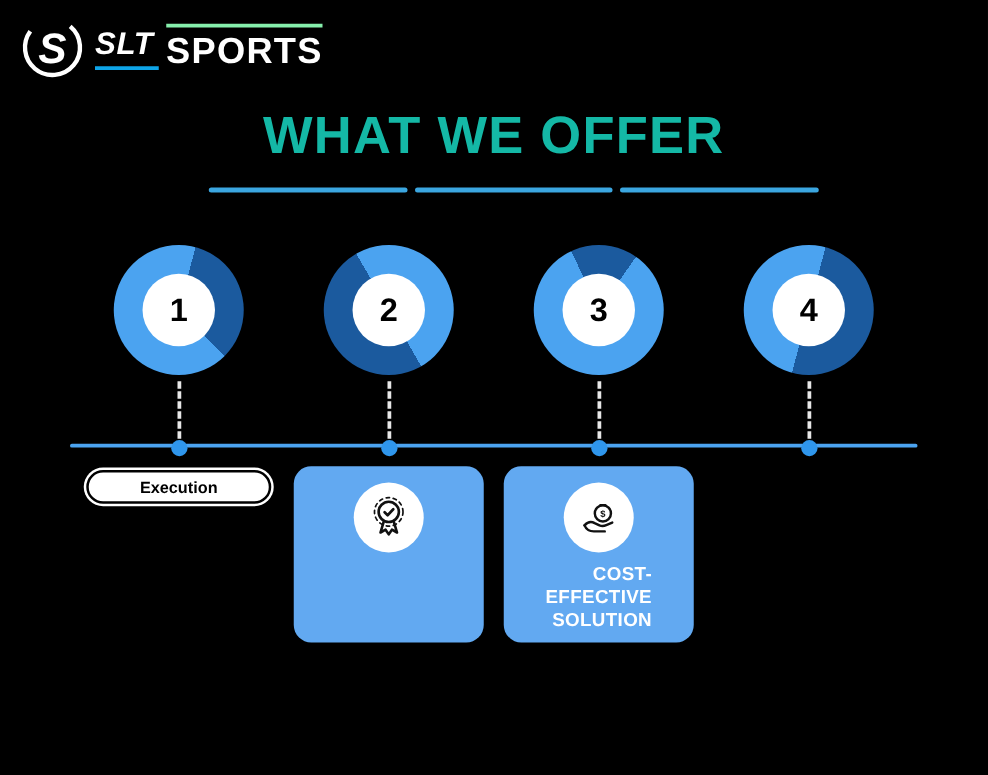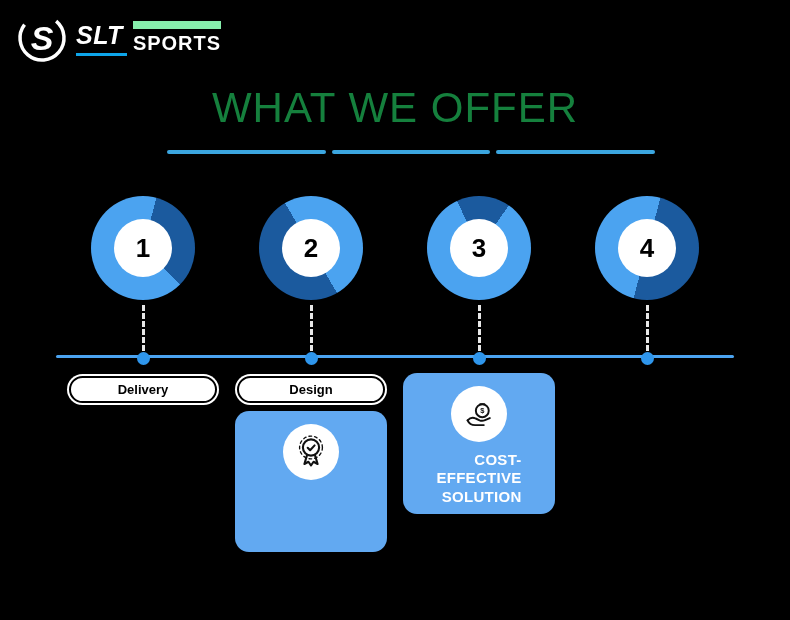--- a/index.html
+++ b/index.html
@@ -10,28 +10,28 @@
 
   
   .logo { position:absolute; top:12px; left:16px; display:flex; align-items:center; gap:8px; }
   .logo-mark { width:52px; height:52px; }
   .brand-text { display:flex; align-items:center; }
   .brand-slt {
     color:#fff; font-style:italic; font-weight:800; font-size:25px;
     border-bottom:3px solid #0ea5e9; padding:0 4px 3px 0; letter-spacing:.5px;
   }
   .brand-sports {
-    color:#fff; font-weight:800; font-size:20px; letter-spacing:1px;
-    border-top:8px solid #86efac; padding-top:3px; margin-left:6px;
+    color:#fff; font-weight:800; font-size:29px; letter-spacing:1px;
+    border-top:3px solid #86efac; padding-top:3px; margin-left:6px;
   }
 
   
   .title {
     position:absolute; top:84px; left:0; right:0; text-align:center;
-    color:#15803d; font-size:42px; font-weight:400; letter-spacing:1px;
+    color:#14b8a6; font-size:42px; font-weight:700; letter-spacing:1px;
   }
   .title-underline {
     position:absolute; top:150px; left:167px; width:488px;
     display:flex; gap:6px;
   }
   .title-underline span { flex:1; height:4px; background:#3BA6E0; border-radius:2px; }
 
   
   .timeline {
     position:absolute; top:355px; left:56px; right:56px; height:3px;
@@ -113,30 +113,29 @@
   <div class="timeline"></div>
 
   <div class="steps">
 
     <div class="step">
       <div class="ring">
         <div class="ring-core">1</div>
       </div>
       <div class="dash"></div>
       <div class="dot"></div>
-      <div class="pill">Delivery</div>
+      <div class="pill">Execution</div>
     </div>
 
     <div class="step">
       <div class="ring">
         <div class="ring-core">2</div>
       </div>
       <div class="dash"></div>
       <div class="dot"></div>
-      <div class="pill">Design</div>
       <div class="card">
         <div class="icon-circle">
           <svg viewBox="0 0 24 24" width="36" height="36" fill="none" stroke="#111" stroke-width="1.4" stroke-linecap="round" stroke-linejoin="round">
             <circle cx="12" cy="9" r="5.4"></circle>
             <circle cx="12" cy="9" r="7.6" stroke-width="0.9" stroke-dasharray="1.8 2"></circle>
             <path d="M9.8 9.2l1.6 1.6 3-3.2"></path>
             <path d="M9.2 14.6L7.6 20l2.7-1.5L12 21l1.7-2.5 2.7 1.5-1.6-5.4"></path>
           </svg>
         </div>
       </div>

